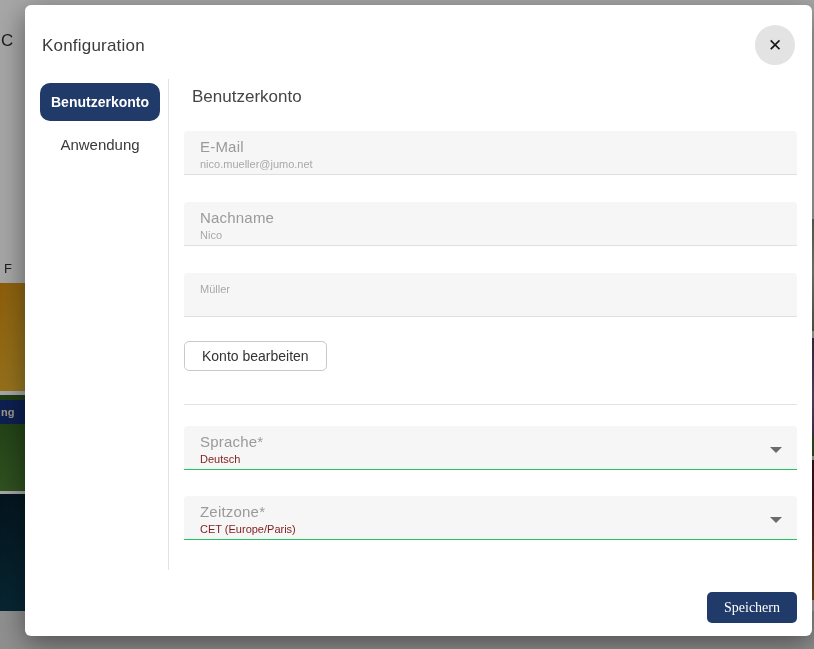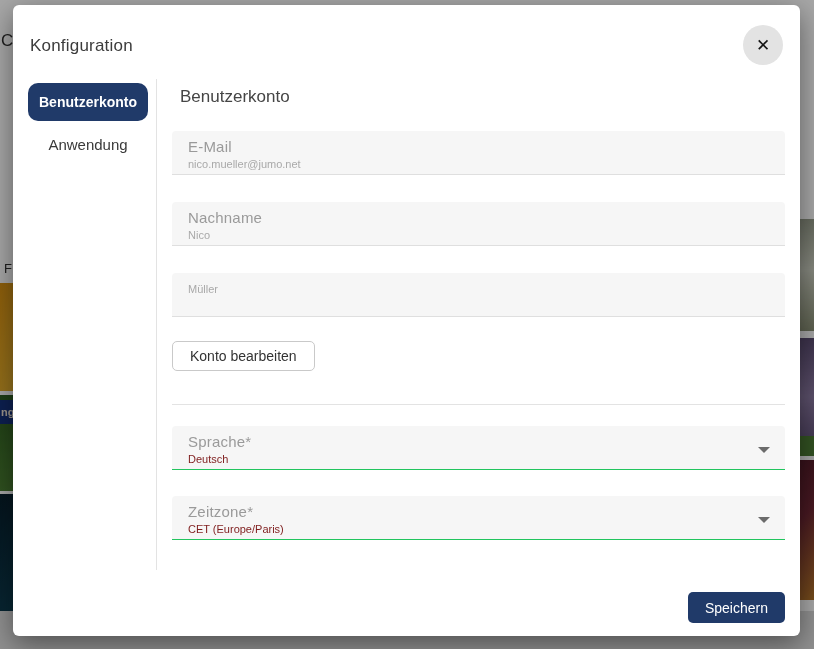--- a/index.html
+++ b/index.html
@@ -25,21 +25,21 @@
                   background:linear-gradient(#9aa08e,#cdd0c2 45%,#8d9378); }
   .tile-purple  { left:744px; top:338px; width:70px; height:98px;
                   background:linear-gradient(#5d4d74,#8d7ba4 60%,#6a5a82); }
   .tile-grass   { left:744px; top:436px; width:70px; height:20px; background:#4d7c35; }
   .tile-maroon  { left:744px; top:460px; width:70px; height:140px;
                   background:linear-gradient(135deg,#38101e,#6e2634 55%,#b5762a); }
 
   .overlay { position:absolute; inset:0; background:rgba(0,0,0,0.345); z-index:1; }
 
   
-  .modal { position:absolute; left:13px; top:5px; width:787px; height:631px;
+  .modal { position:absolute; left:25px; top:5px; width:787px; height:631px;
            background:#ffffff; border-radius:6px; z-index:2;
            box-shadow:0 8px 28px rgba(0,0,0,0.45); }
 
   .modal-title { position:absolute; left:17px; top:31px; font-size:17px;
                  color:#3c3c3c; letter-spacing:.2px; }
 
   .close-btn { position:absolute; right:17px; top:20px; width:40px; height:40px;
                border-radius:50%; background:#e3e3e3; border:none; cursor:pointer;
                display:flex; align-items:center; justify-content:center; }
   .close-x { font-size:17px; color:#141414; line-height:1; }
@@ -77,21 +77,21 @@
                   padding:7px 16px 0 16px; cursor:pointer; }
   .select-field .fvalue { color:#7f1d1d; }
   .sel-mt1 { margin-top:21px; } .sel-mt2 { margin-top:26px; }
   .arrow-down { position:absolute; right:15px; top:21px; width:0; height:0;
                 border-left:6px solid transparent; border-right:6px solid transparent;
                 border-top:6px solid #6b6b6b; }
 
   .footer { margin-top:52px; text-align:right; }
   .btn-save { height:31px; padding:0 17px; background:#203a69; border:none;
               border-radius:5px; color:#ffffff; font-size:14px; cursor:pointer;
-              font-family:Liberation Sans, sans-serif; }
+              font-family:Liberation Serif, serif; }
 </style>
 </head>
 <body>
 
 <div class="page-behind">
   <span class="bg-frag-c">C</span>
   <span class="bg-frag-f">F</span>
   <div class="tile tile-yellow"></div>
   <div class="tile tile-green">
     <div class="band">ng</div>

